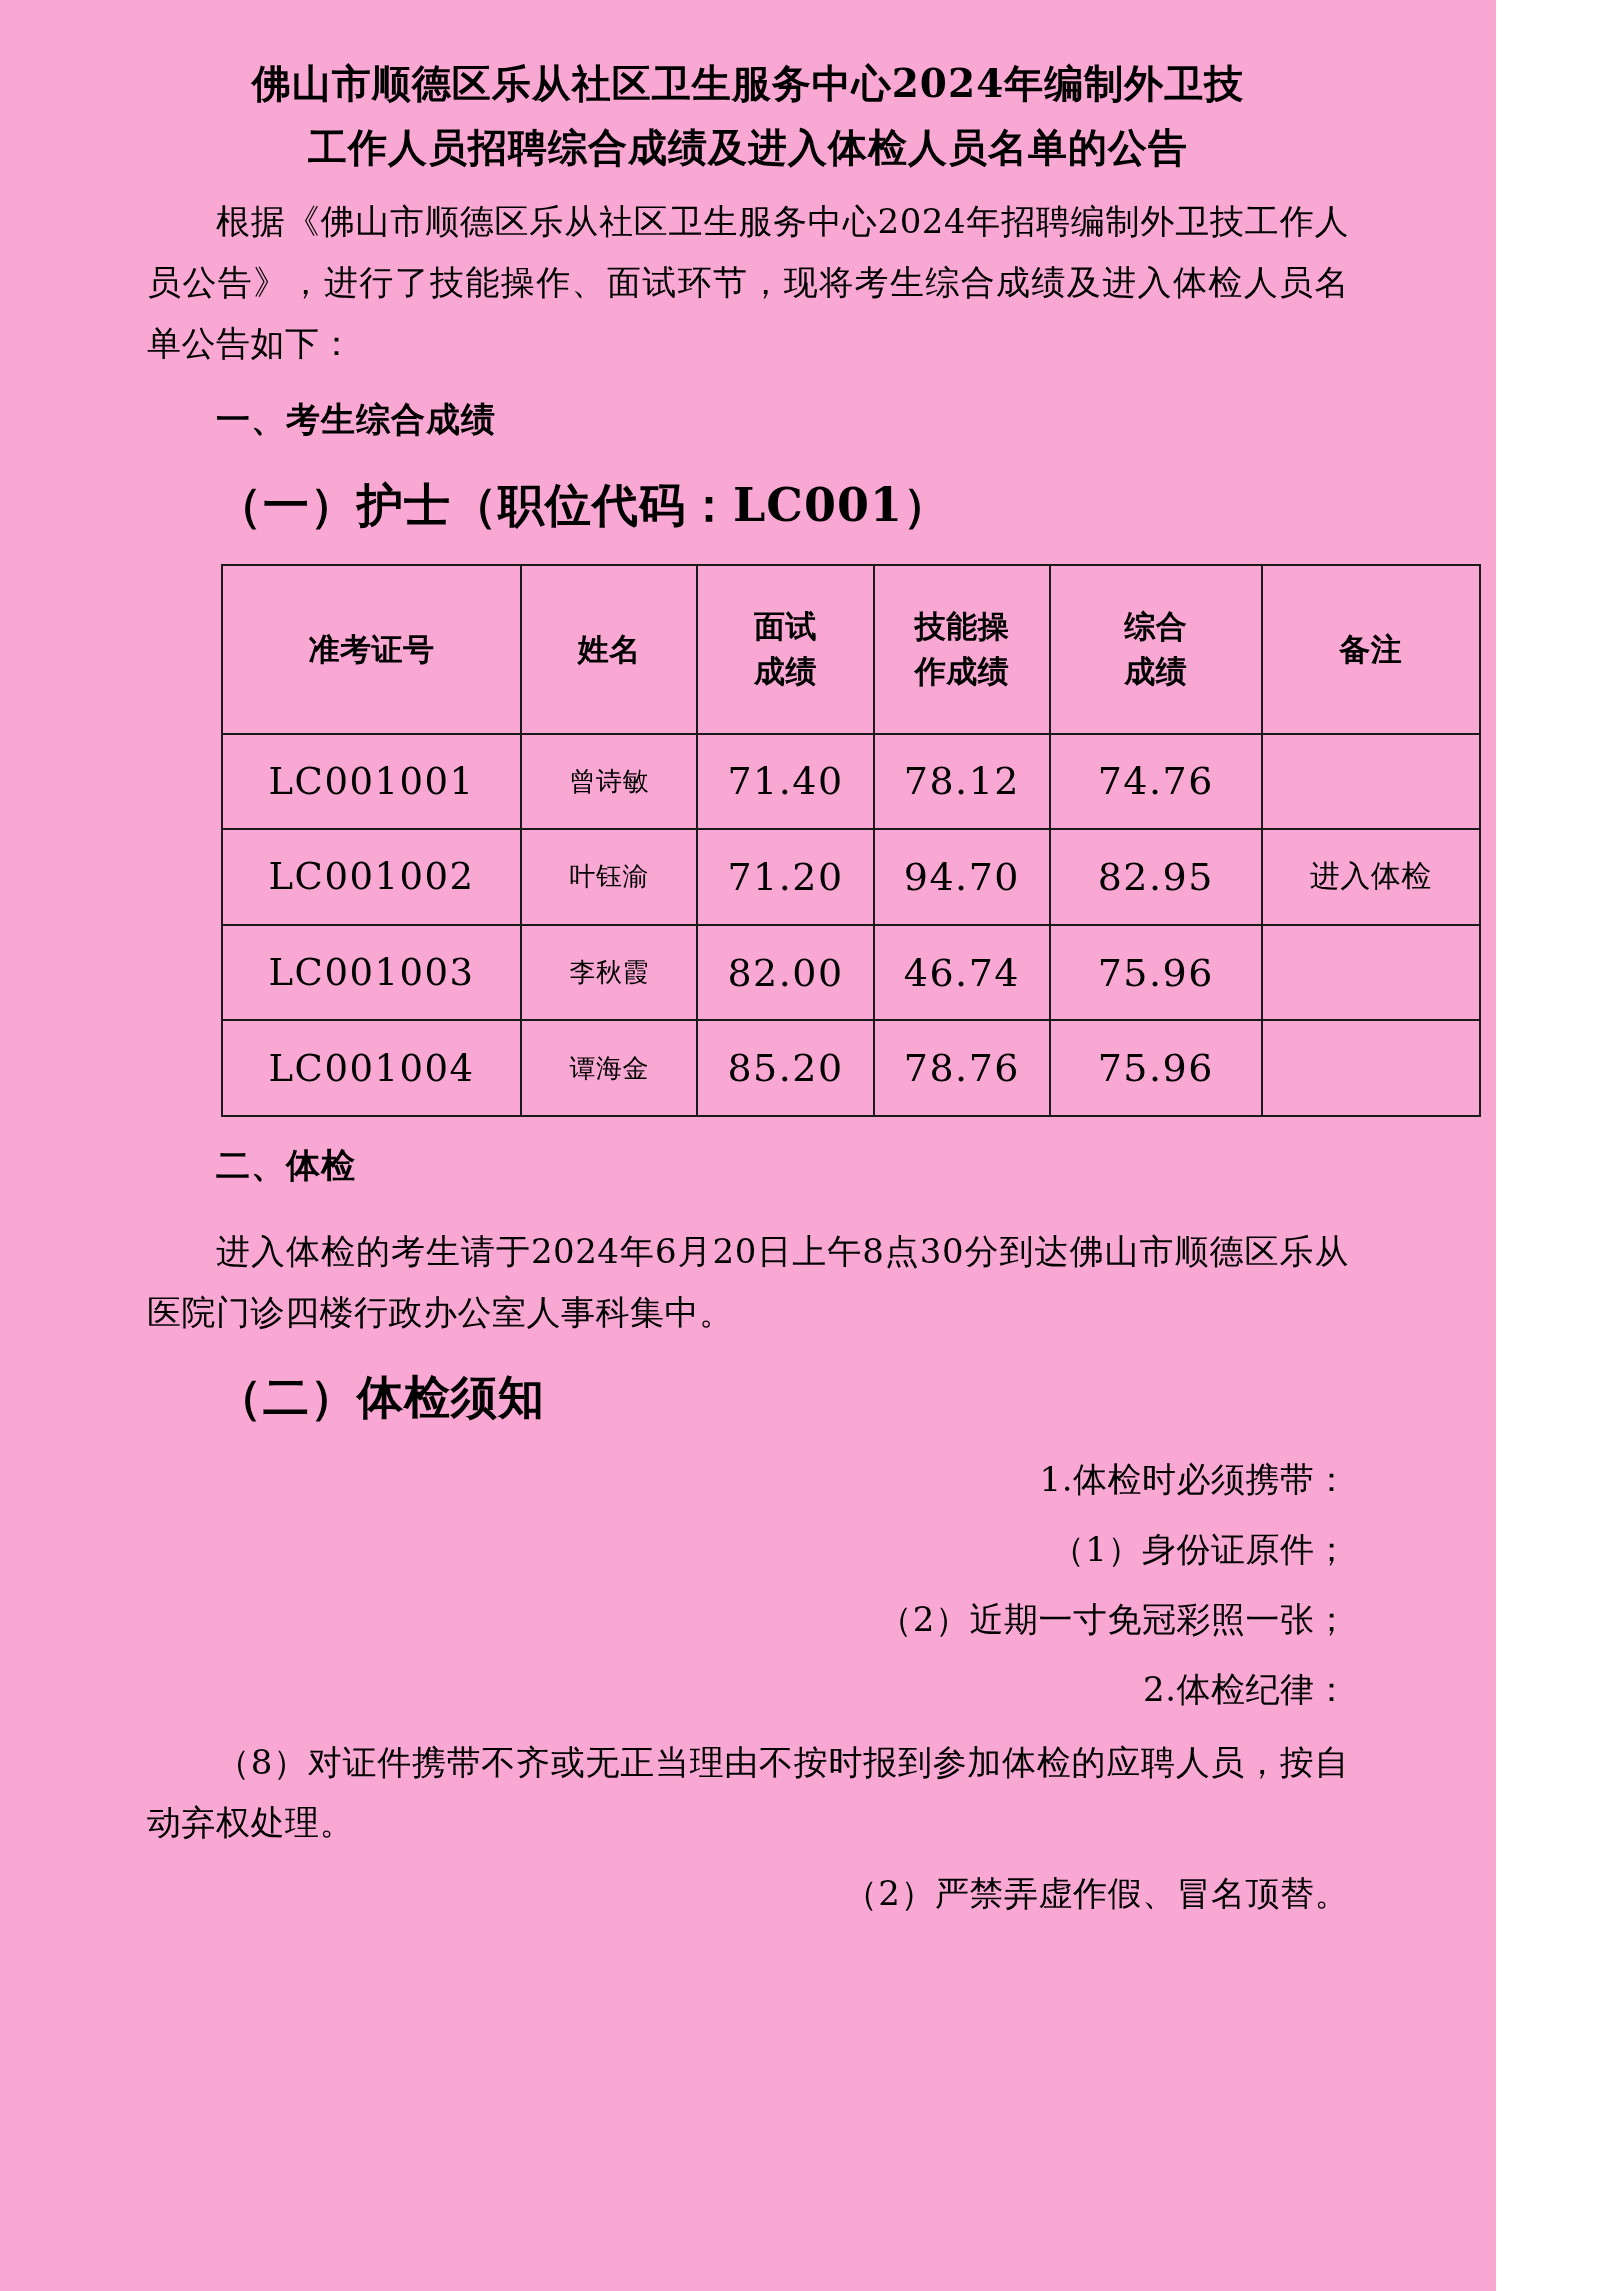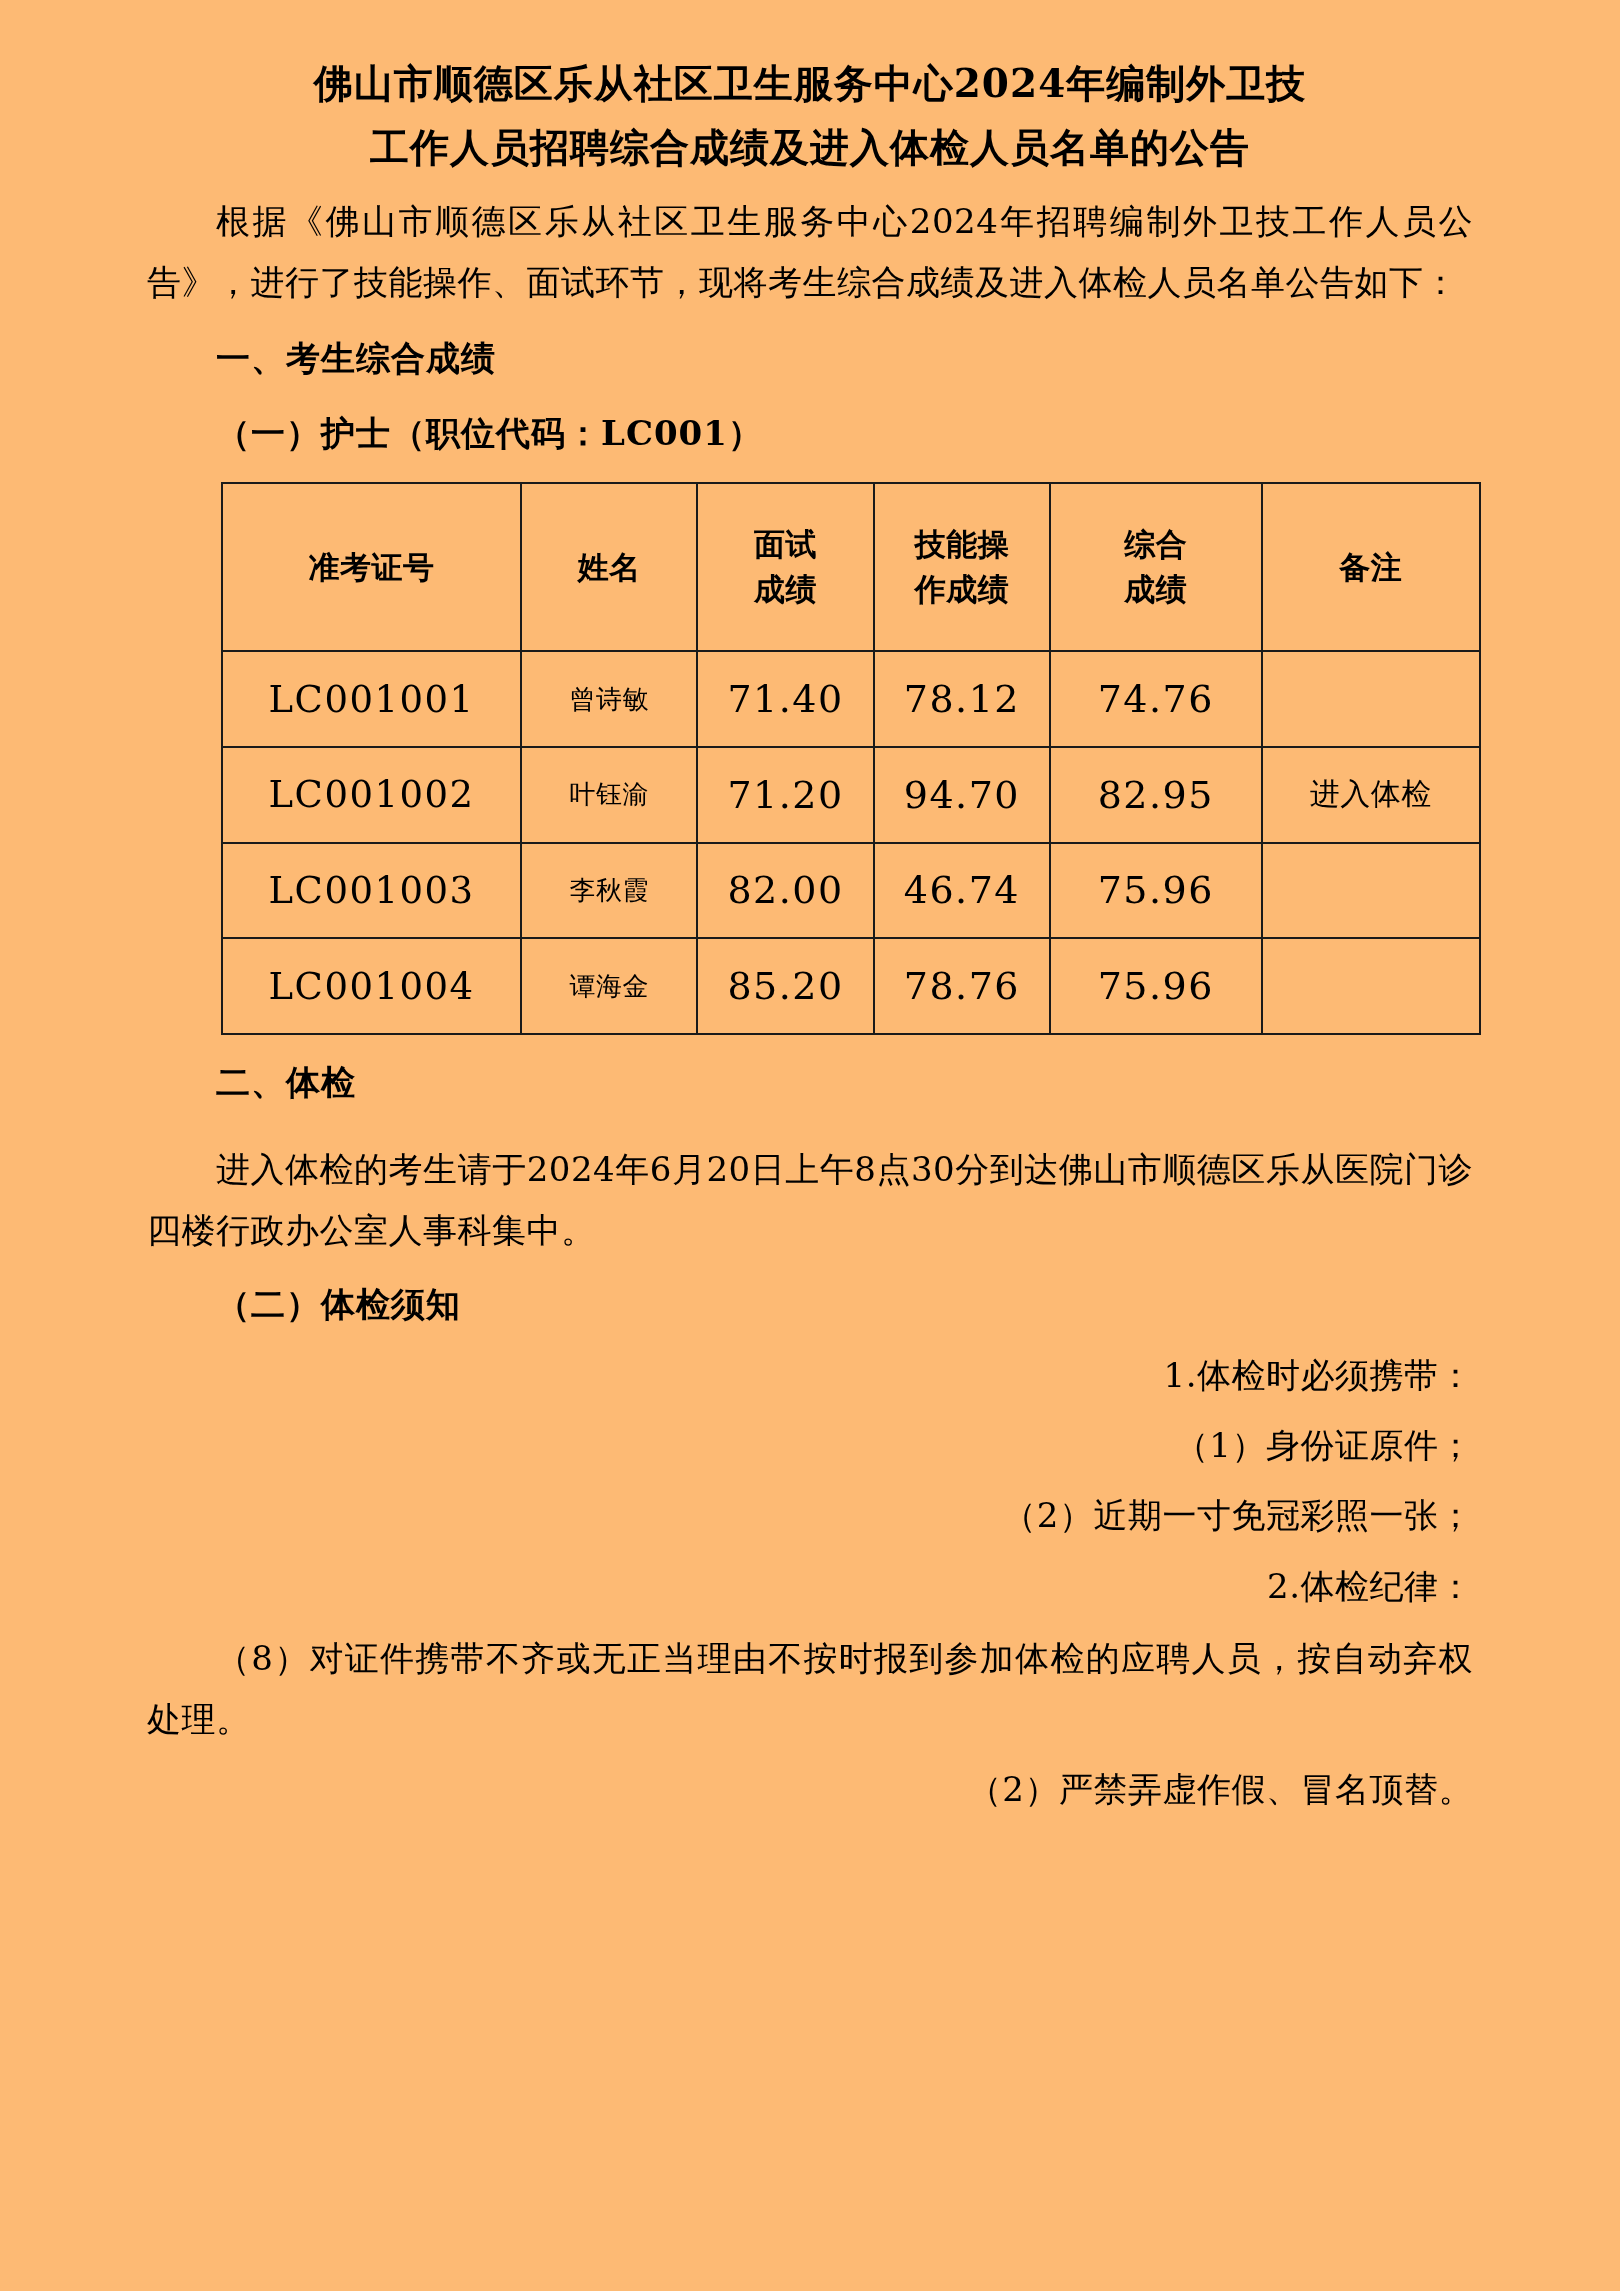--- a/index.html
+++ b/index.html
@@ -8,25 +8,25 @@
     background: #ffffff;
   }
   body {
     width: 1620px;
     min-height: 2292px;
     font-family: "DejaVu Serif", "Liberation Serif", serif;
     color: #000000;
     position: relative;
   }
   .page {
-    width: 1620px;
+    width: 1496px;
     min-height: 2292px;
     box-sizing: border-box;
     padding: 51px 147px 39px 147px;
-    background: #fdba74;
+    background: #f9a8d4;
   }
   .title {
     text-align: center;
     font-size: 39px;
     font-weight: bold;
     line-height: 1.65;
     letter-spacing: 1px;
     margin: 0 0 5.9px 0;
     font-family: "DejaVu Serif", "Liberation Serif", serif;
   }
@@ -43,21 +43,21 @@
   }
   .heading {
     font-size: 34px;
     font-weight: bold;
     line-height: 1.8;
     text-indent: 69px;
     margin: 15.7px 0 3.9px 0;
     letter-spacing: 1px;
   }
   .subheading {
-    font-size: 34px;
+    font-size: 46px;
     font-weight: bold;
     line-height: 1.8;
     text-indent: 69px;
     margin: 13.7px 0 5.9px 0;
     letter-spacing: 1px;
   }
   .list-item {
     font-size: 34px;
     line-height: 1.78;
     text-indent: 59px;

